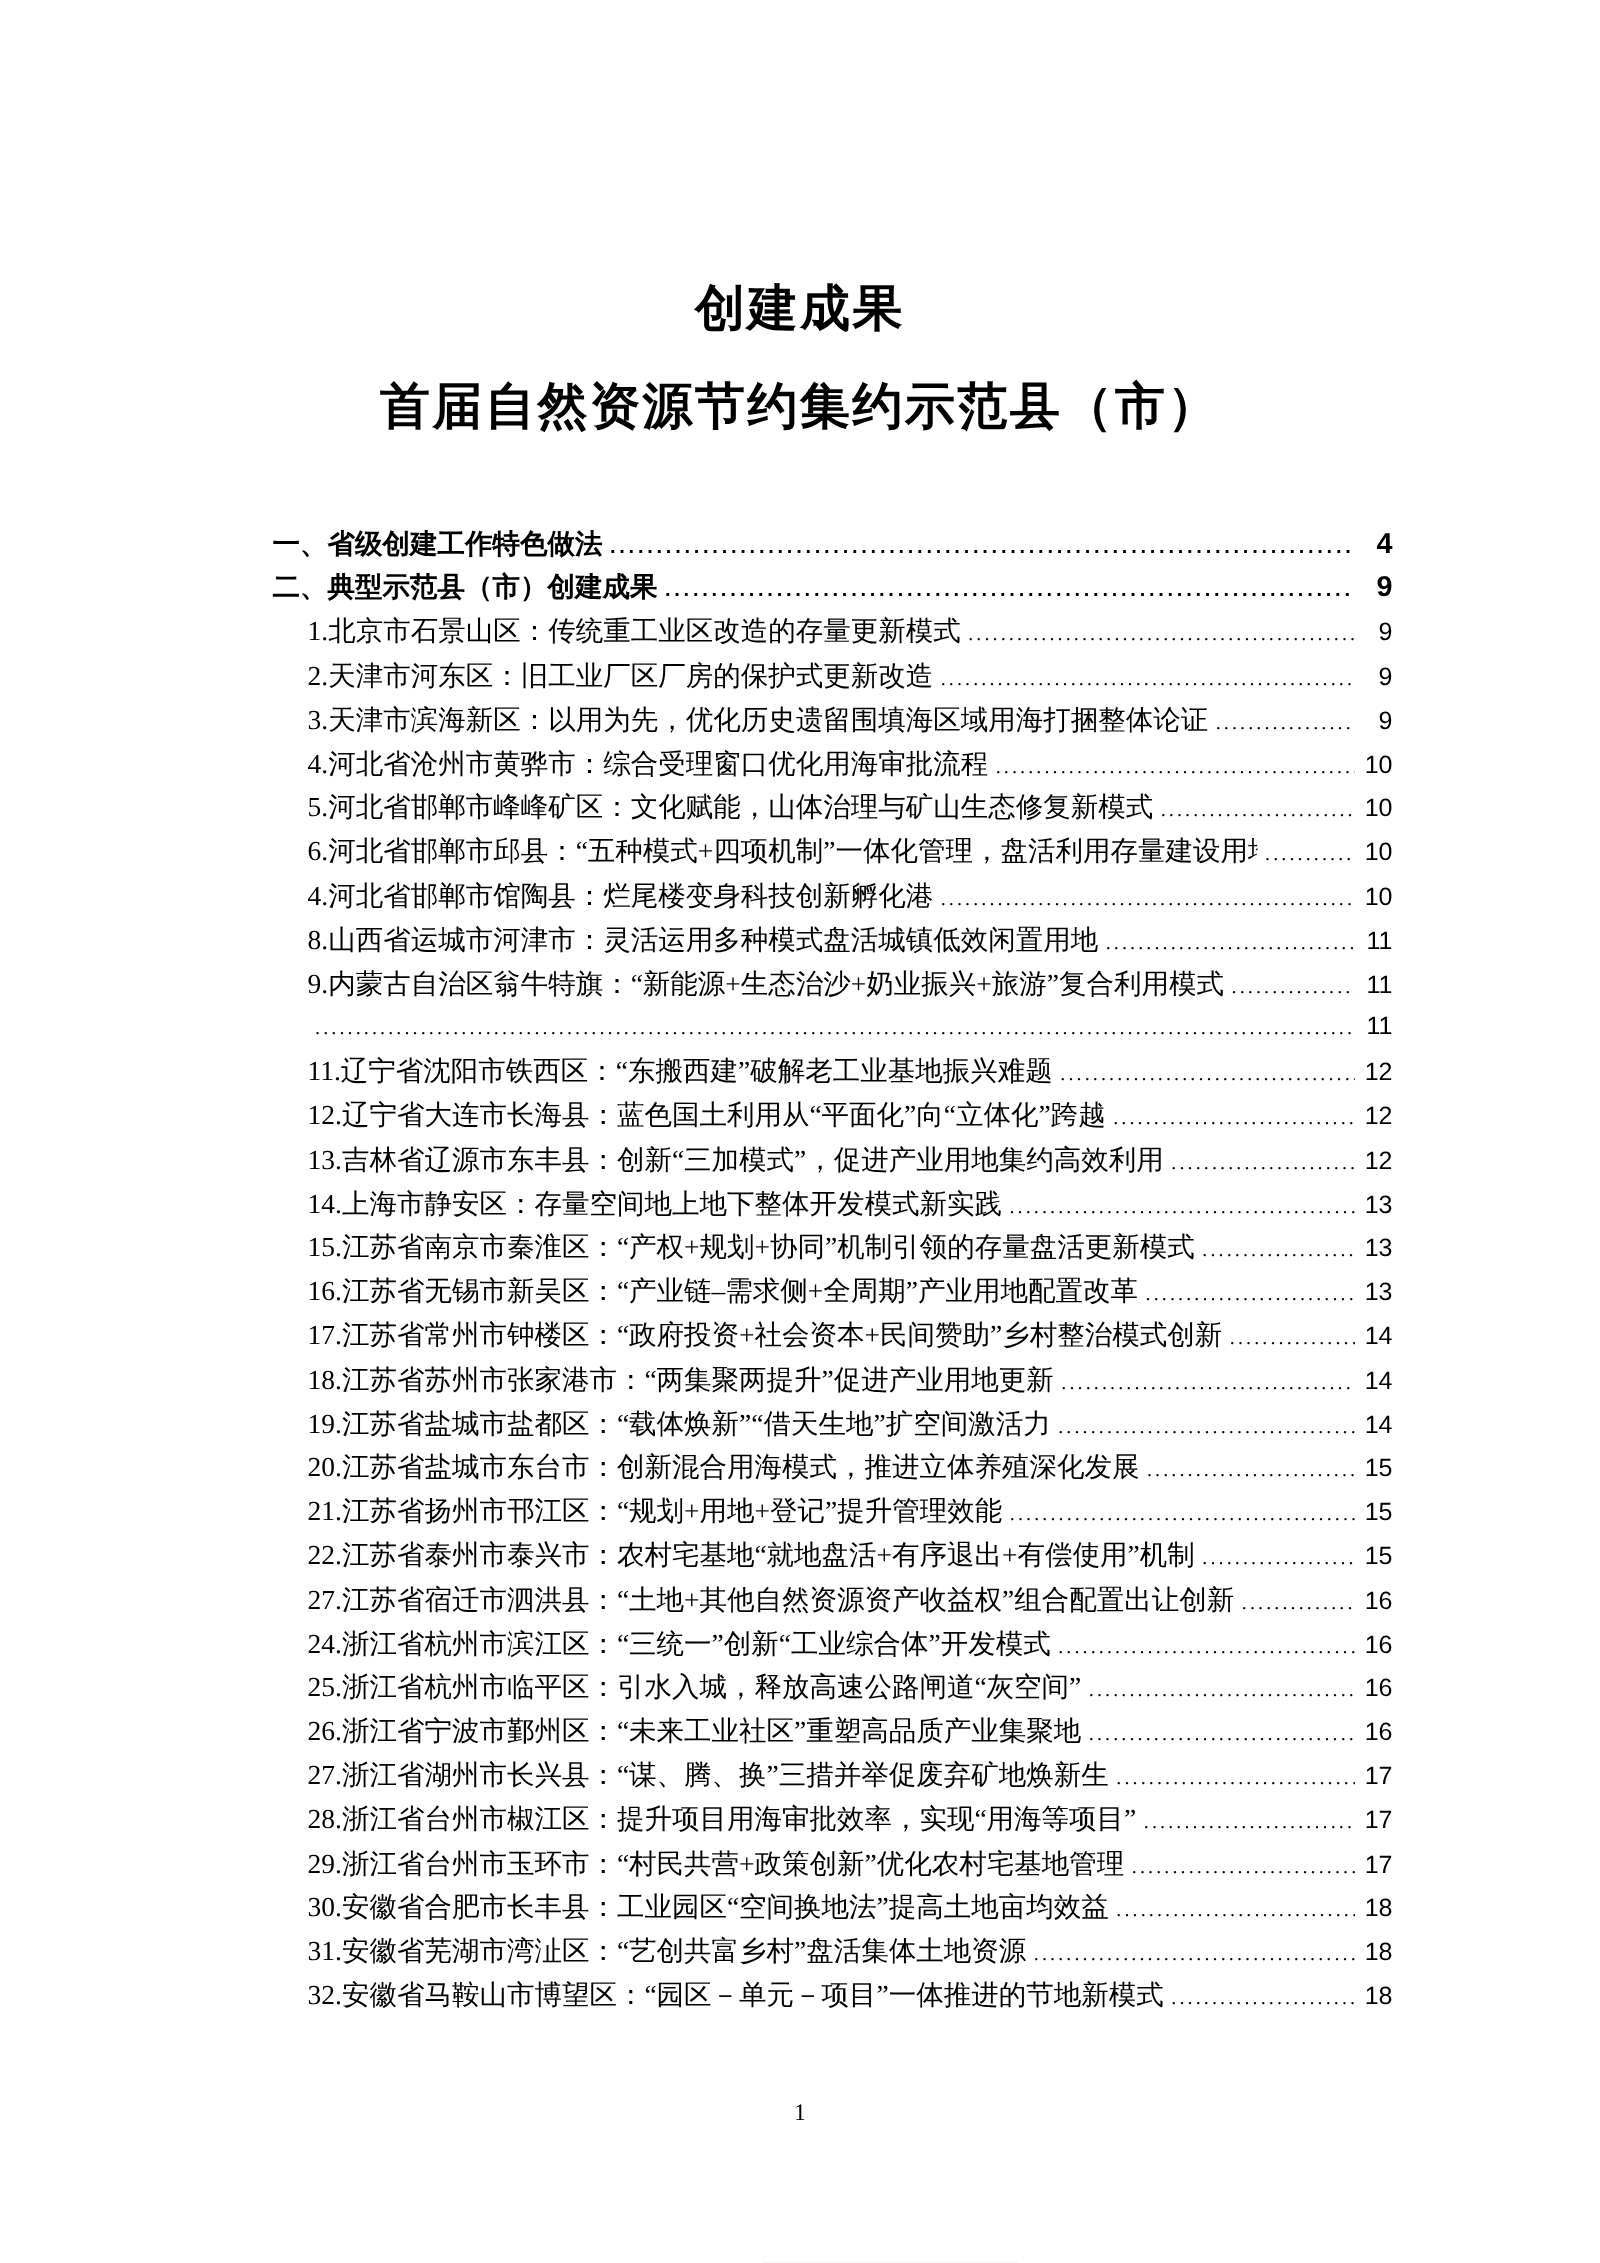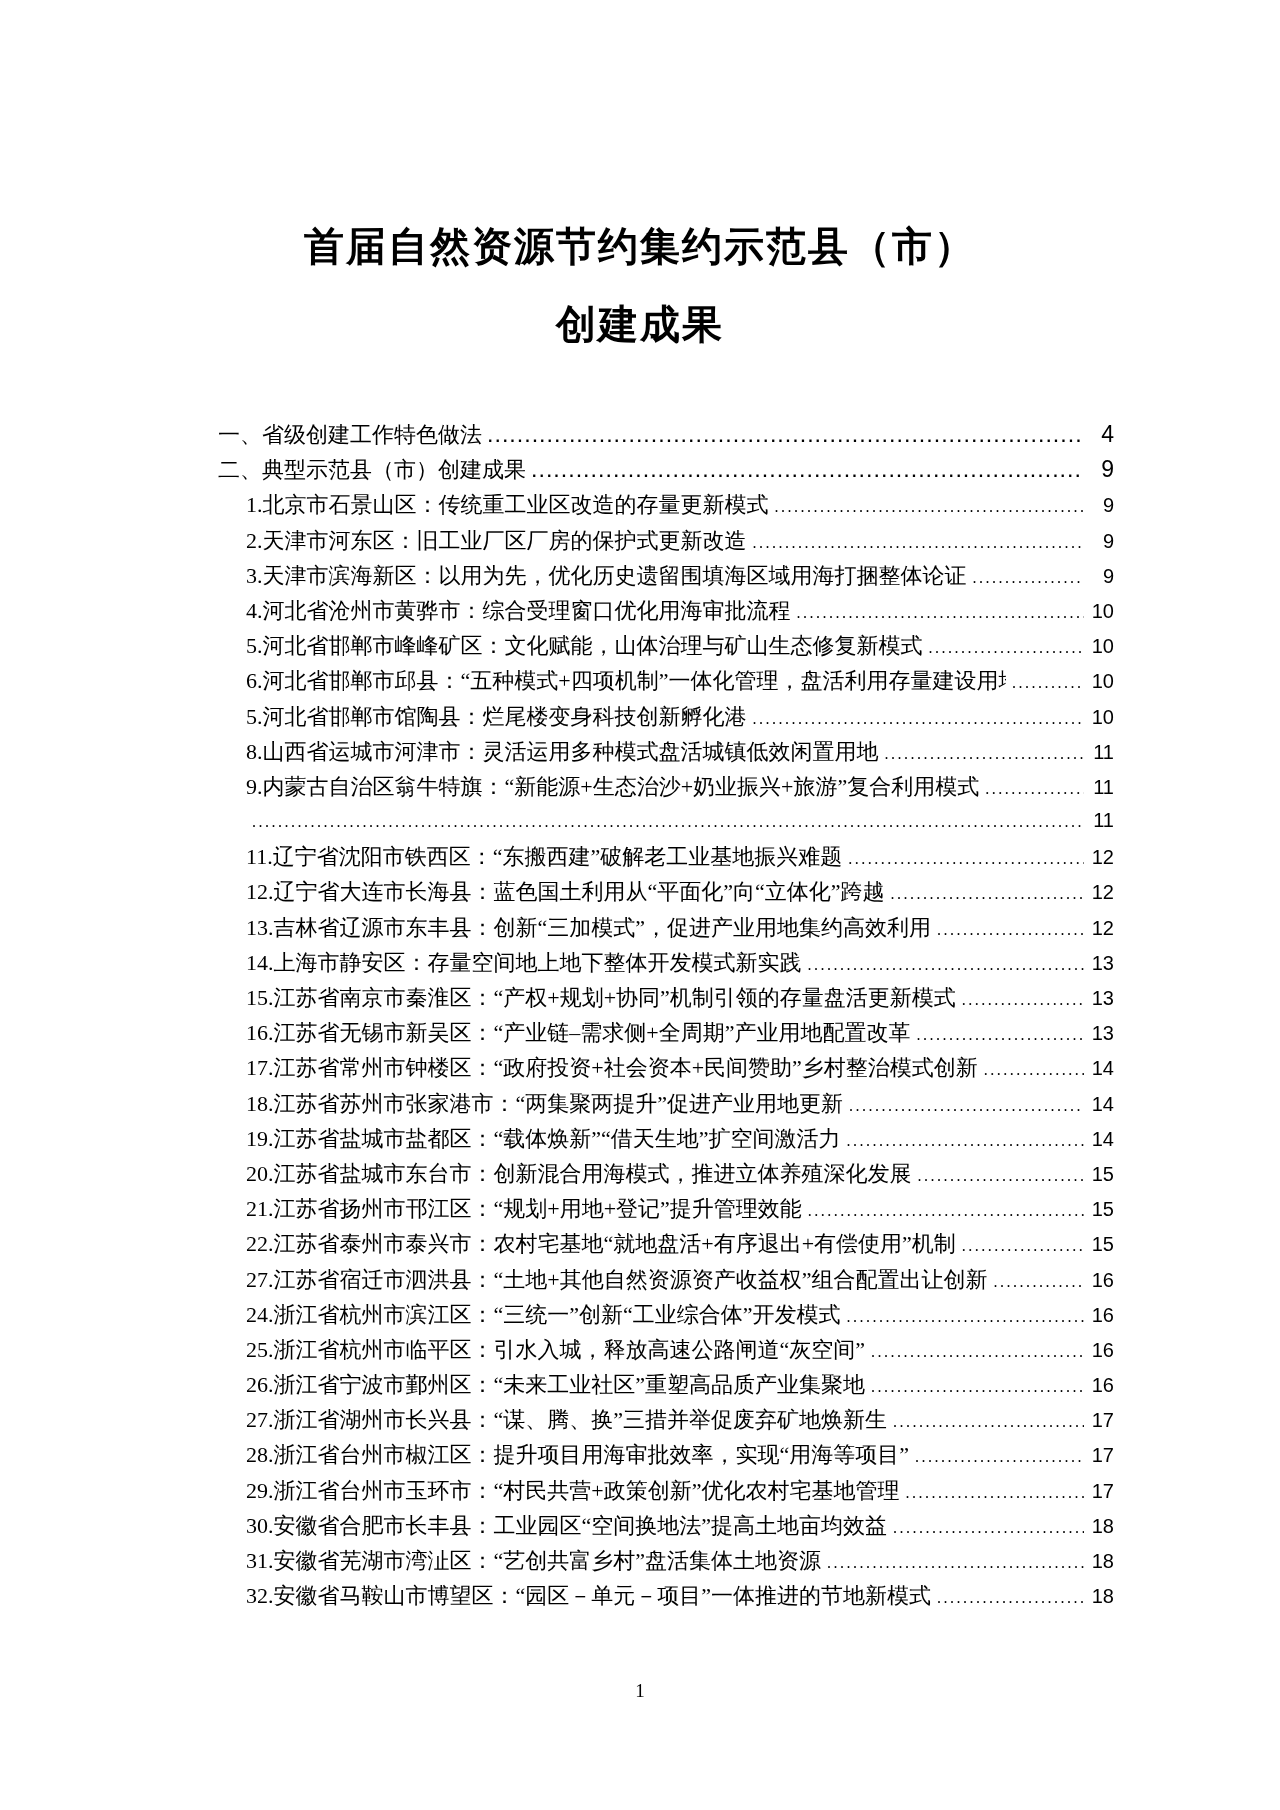--- a/index.html
+++ b/index.html
@@ -51,21 +51,21 @@
     letter-spacing:2.5px;
     color:#000;
   }
   .toc-row .toc-page{
     flex:0 0 auto;
     min-width:26px;
     text-align:right;
   }
   .toc-row.level1{
     font-family:"Liberation Sans","DejaVu Sans",sans-serif;
-    font-weight:normal;
+    font-weight:bold;
     font-size:22px;
   }
   .toc-row.level1 .leader::after{
     font-weight:bold;
     letter-spacing:3px;
   }
   .toc-row.level1 .toc-page{
     font-size:23px;
   }
   .toc-row.level2{
@@ -88,22 +88,22 @@
     font-size:19px;
     font-family:"Liberation Serif","DejaVu Serif",serif;
   }
 </style>
 </head>
 <body>
 
 <div class="page">
 
   <div class="title-block">
+    <div>创建成果</div>
     <div>首届自然资源节约集约示范县（市）</div>
-    <div>创建成果</div>
   </div>
 
   <div class="toc">
       <div class="toc-row level1">
         <span class="toc-label">一、省级创建工作特色做法</span>
         <span class="leader"></span>
         <span class="toc-page">4</span>
       </div>
       <div class="toc-row level1">
         <span class="toc-label">二、典型示范县（市）创建成果</span>
@@ -134,21 +134,21 @@
         <span class="toc-label">5.河北省邯郸市峰峰矿区：文化赋能，山体治理与矿山生态修复新模式</span>
         <span class="leader"></span>
         <span class="toc-page">10</span>
       </div>
       <div class="toc-row level2">
         <span class="toc-label">6.河北省邯郸市邱县：“五种模式+四项机制”一体化管理，盘活利用存量建设用地</span>
         <span class="leader"></span>
         <span class="toc-page">10</span>
       </div>
       <div class="toc-row level2">
-        <span class="toc-label">5.河北省邯郸市馆陶县：烂尾楼变身科技创新孵化港</span>
+        <span class="toc-label">4.河北省邯郸市馆陶县：烂尾楼变身科技创新孵化港</span>
         <span class="leader"></span>
         <span class="toc-page">10</span>
       </div>
       <div class="toc-row level2">
         <span class="toc-label">8.山西省运城市河津市：灵活运用多种模式盘活城镇低效闲置用地</span>
         <span class="leader"></span>
         <span class="toc-page">11</span>
       </div>
       <div class="toc-row level2">
         <span class="toc-label">9.内蒙古自治区翁牛特旗：“新能源+生态治沙+奶业振兴+旅游”复合利用模式</span>

